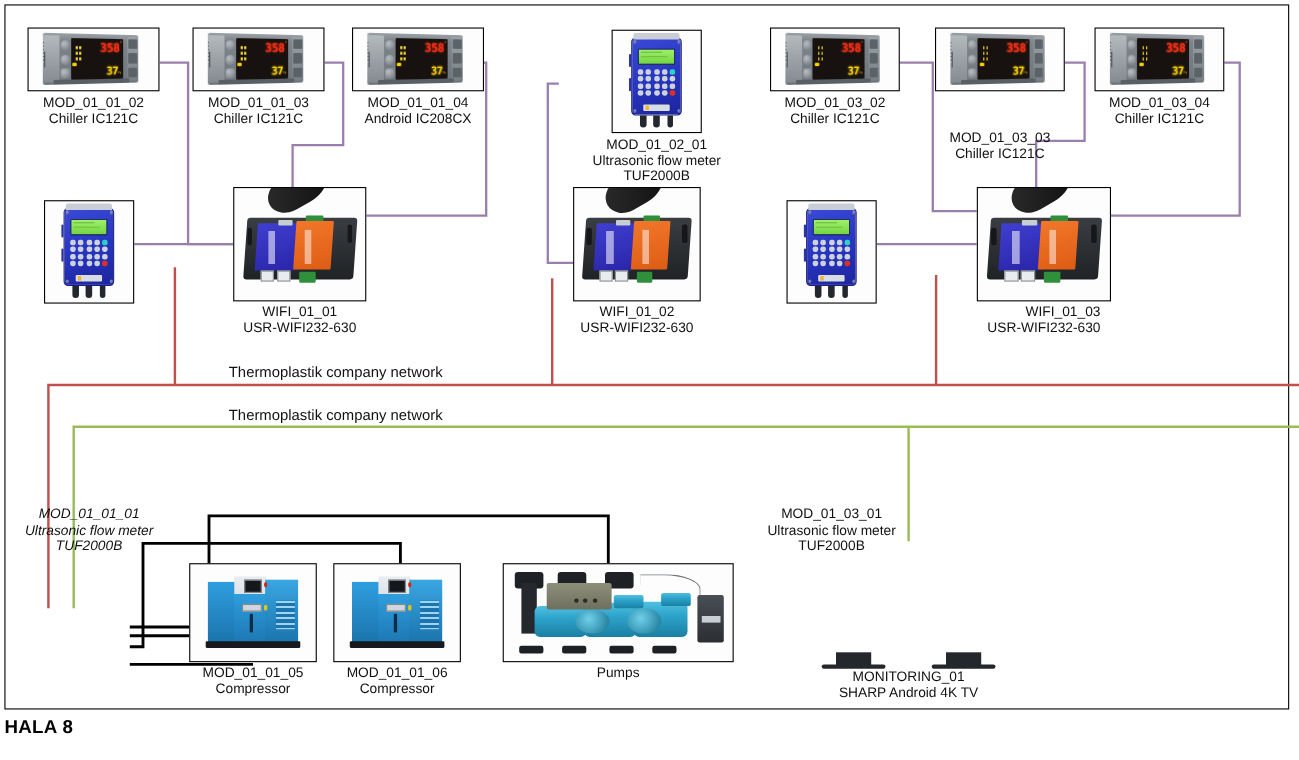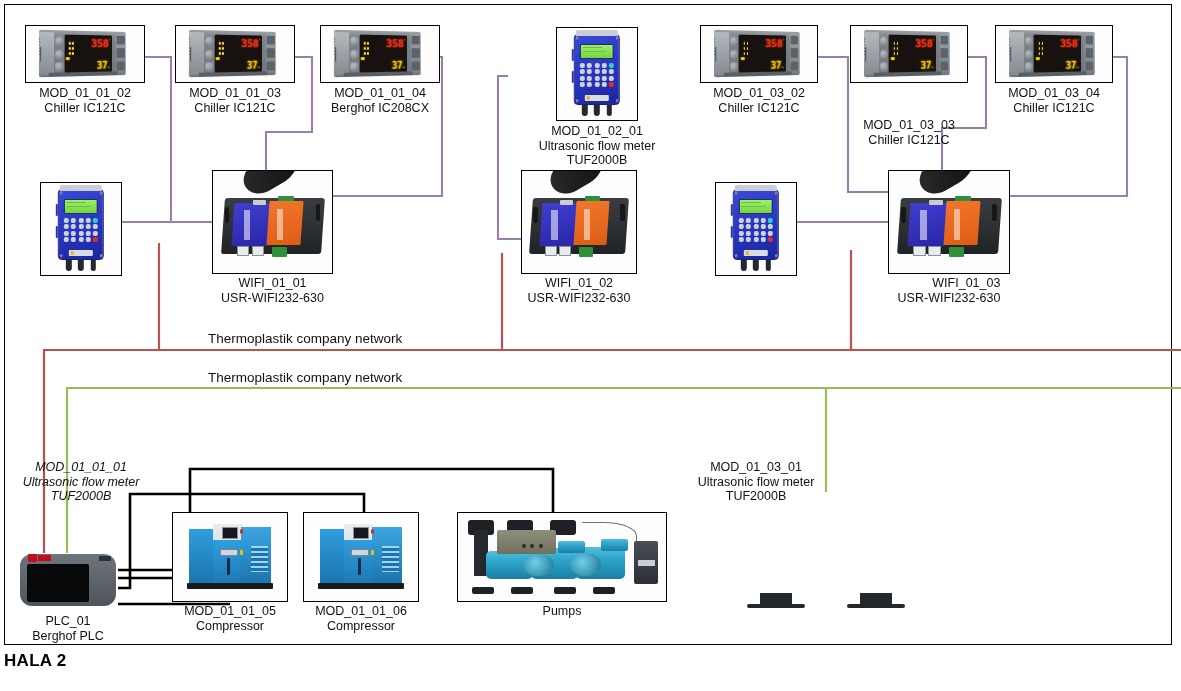--- a/index.html
+++ b/index.html
@@ -364,21 +364,21 @@
               <u style="top:6%"></u>
               <u style="top:38%"></u>
               <u style="top:70%"></u>
             </div>
           <div class="ch-foot"></div>
         </div>
       </div>
     </div>
     <div class="caption" style="top:61px;">
       <span>MOD_01_01_04</span><br>
-      <span>Berghof IC208CX</span>
+      <span>Android IC208CX</span>
     </div>
   </div>
 
   <div class="node" style="left:700px; top:25px; width:118px; height:58px;">
     <div class="frame">
       <div class="chiller">
         <div class="ch-body">
           <div class="ch-left">
               <div class="ch-slits"></div>
               <div class="ch-sq"></div>
@@ -716,33 +716,20 @@
         <div class="wf-rj2"></div>
         <div class="wf-grn2"></div>
       </div>
     </div>
     <div class="caption" style="top:106px;text-align:right;">
       <span>WIFI_01_03</span><br>
       <span>USR-WIFI232-630</span>
     </div>
   </div>
 
-  <div class="node" style="left:18px; top:550px; width:100px; height:62px;">
-    <div style="position:absolute;left:0;top:0;width:100%;height:100%;">
-      <div class="plc-body"></div>
-      <div class="plc-logo"></div>
-      <div class="plc-logo2"></div>
-      <div class="plc-right"></div>
-      <div class="plc-screen"></div>
-    </div>
-    <div class="caption" style="top:64px;">
-      <span>PLC_01</span><br>
-      <span>Berghof PLC</span>
-    </div>
-  </div>
 
   <div class="node" style="left:172px; top:512px; width:116px; height:90px;">
     <div class="frame">
       <div class="cm">
         <div class="cm-left"></div>
         <div class="cm-mid"></div>
         <div class="cm-right"></div>
         <div class="cm-panel"></div>
         <div class="cm-red"></div>
         <div class="cm-disp"></div>
@@ -811,17 +798,21 @@
     <div class="caption" style="top:92px;">
       <span>Pumps</span>
     </div>
   </div>
 
   <div class="node" style="left:726px; top:490px; width:200px; height:120px;">
     <div style="position:absolute;left:0;top:0;width:100%;height:100%;">
       <div class="tv-stand" style="left:17%"></div>
       <div class="tv-stand" style="right:17%"></div>
     </div>
-  </div>
-
-  <div class="hall-label">HALA 2</div>
+    <div class="caption" style="top:118px;">
+      <span>MONITORING_01</span><br>
+      <span>SHARP Android 4K TV</span>
+    </div>
+  </div>
+
+  <div class="hall-label">HALA 8</div>
 
 </div>
 
 </body></html>

